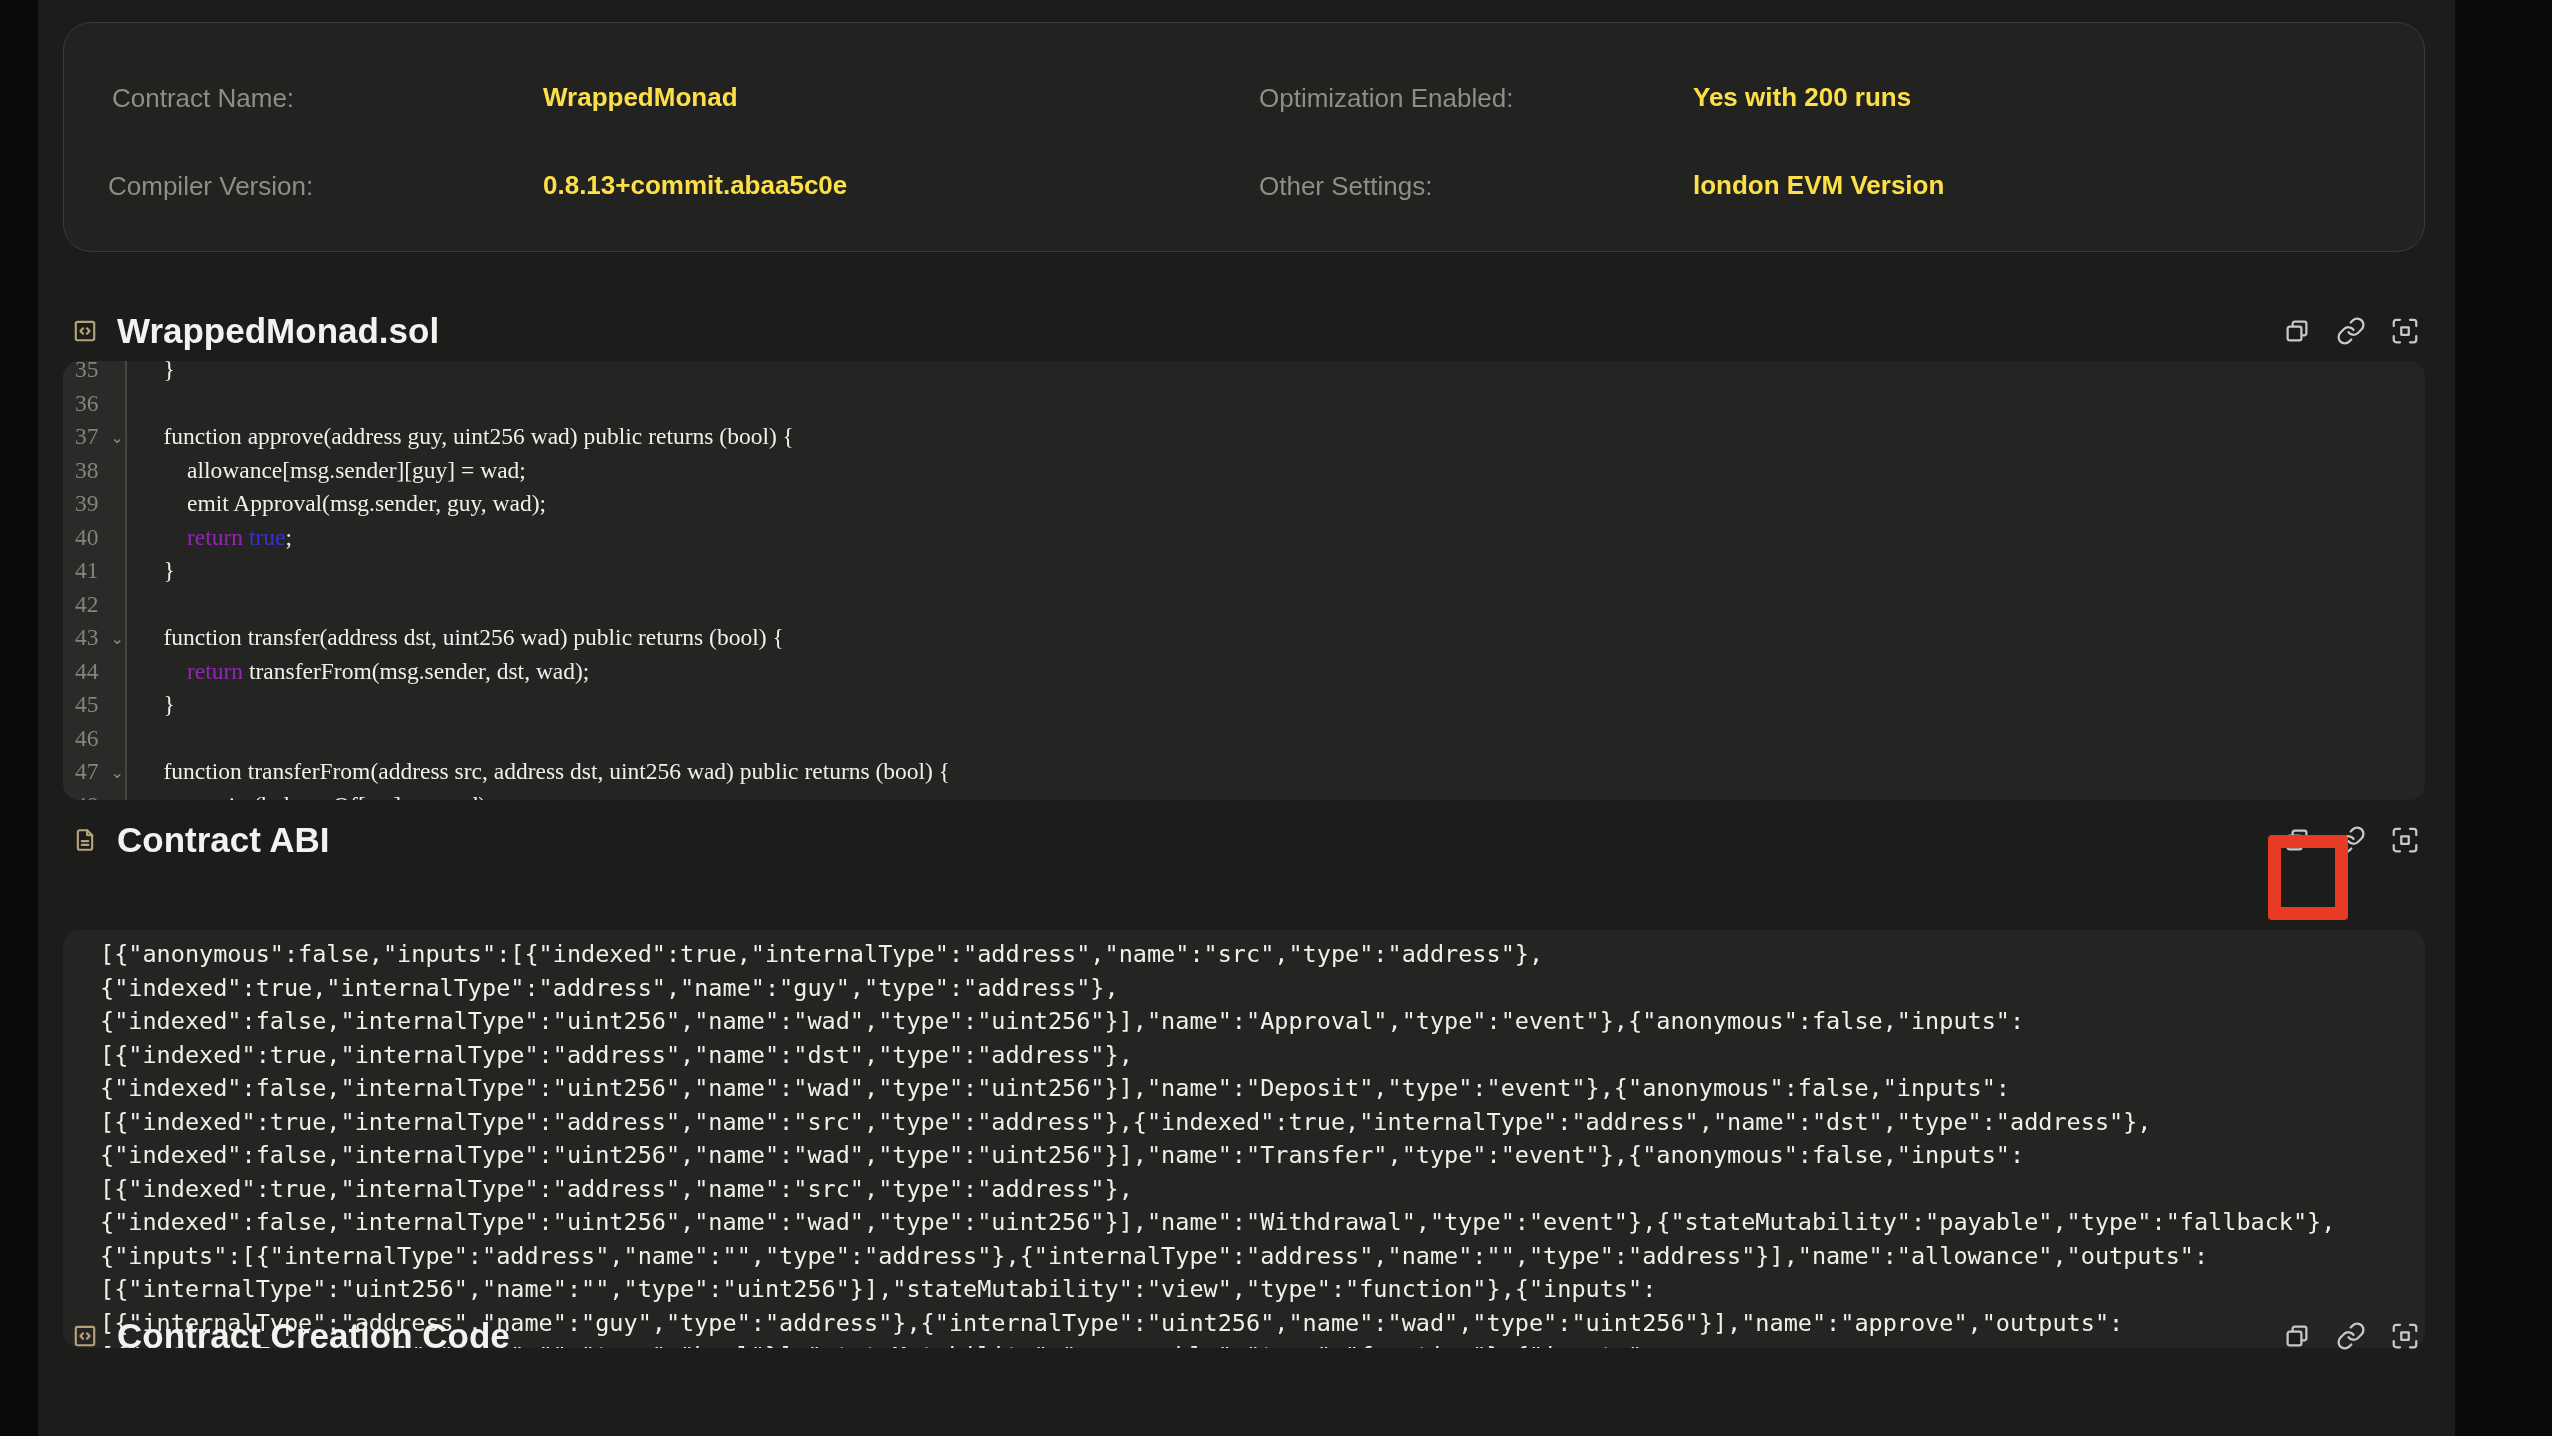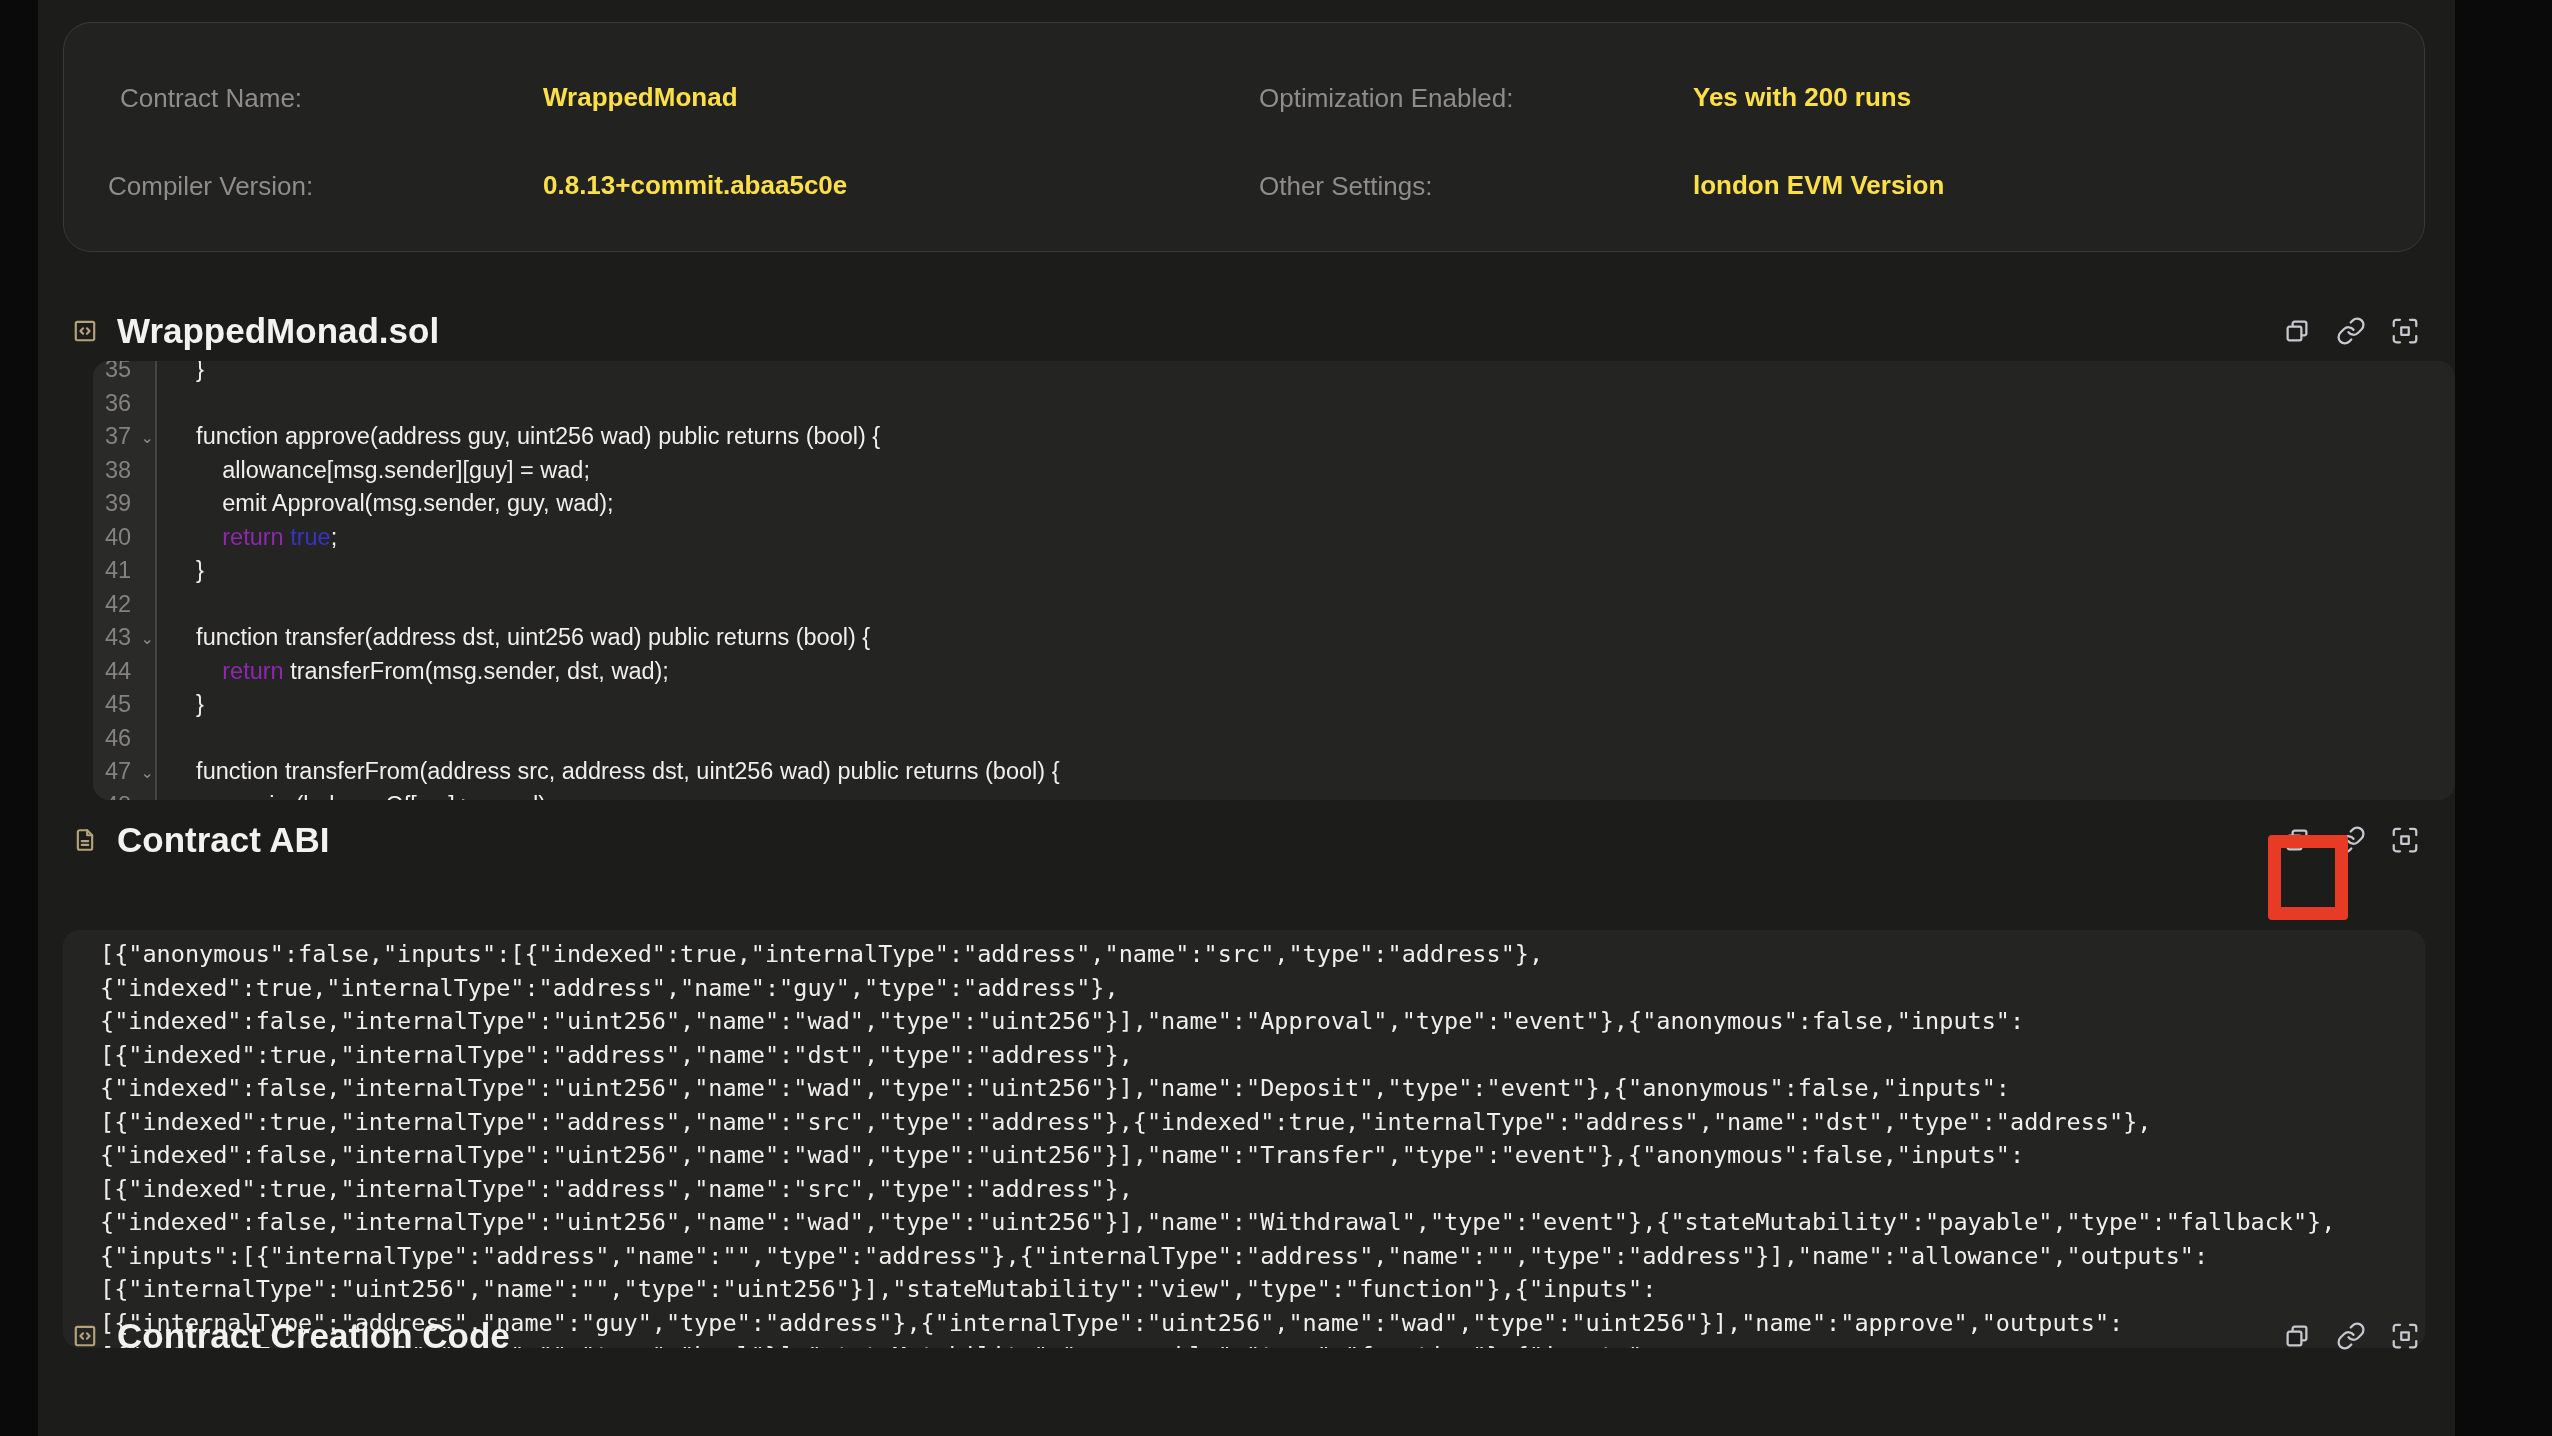--- a/index.html
+++ b/index.html
@@ -34,21 +34,21 @@
   .action-icons{display:flex;align-items:center;gap:24px;flex:0 0 auto;}
   .icon-btn{
     width:30px;height:30px;display:flex;align-items:center;justify-content:center;
     color:#c9c7cf;background:transparent;border:none;padding:0;cursor:pointer;
   }
   .icon-btn svg{display:block;}
   
   .code-card{
     position:absolute;left:25px;top:361px;width:2362px;height:439px;
     background:#242423;border-radius:16px;overflow:hidden;
-    font-family:Liberation Sans, sans-serif;font-size:23.5px;margin-left:30px;
+    font-family:Liberation Serif, serif;font-size:23.5px;
   }
   .code-rows{margin-top:-8px;}
   .code-row{display:flex;height:33.5px;align-items:center;}
   .gutter{
     flex:0 0 64px;align-self:stretch;background:#2a2a29;
     border-right:2px solid #454542;position:relative;
     display:flex;align-items:center;box-sizing:border-box;padding-left:12px;
   }
   .lnum{color:#84837f;font-size:23.5px;}
   .fold{
@@ -73,21 +73,21 @@
     box-sizing:border-box;border:13px solid #e73b26;border-radius:4px;
     pointer-events:none;z-index:10;
   }
 </style>
 </head>
 <body>
 
 <div class="main">
 
   <div class="info-card">
-    <span class="info-cell info-label" style="left:56px;top:60px;">Contract Name:</span>
+    <span class="info-cell info-label" style="left:48px;top:60px;">Contract Name:</span>
     <span class="info-cell info-value" style="left:479px;top:59px;">WrappedMonad</span>
     <span class="info-cell info-label" style="left:44px;top:148px;">Compiler Version:</span>
     <span class="info-cell info-value" style="left:479px;top:147px;">0.8.13+commit.abaa5c0e</span>
     <span class="info-cell info-label" style="left:1195px;top:60px;">Optimization Enabled:</span>
     <span class="info-cell info-value" style="left:1629px;top:59px;">Yes with 200 runs</span>
     <span class="info-cell info-label" style="left:1195px;top:148px;">Other Settings:</span>
     <span class="info-cell info-value" style="left:1629px;top:147px;">london EVM Version</span>
   </div>
 
   <div class="sec-header" style="top:311px;">

